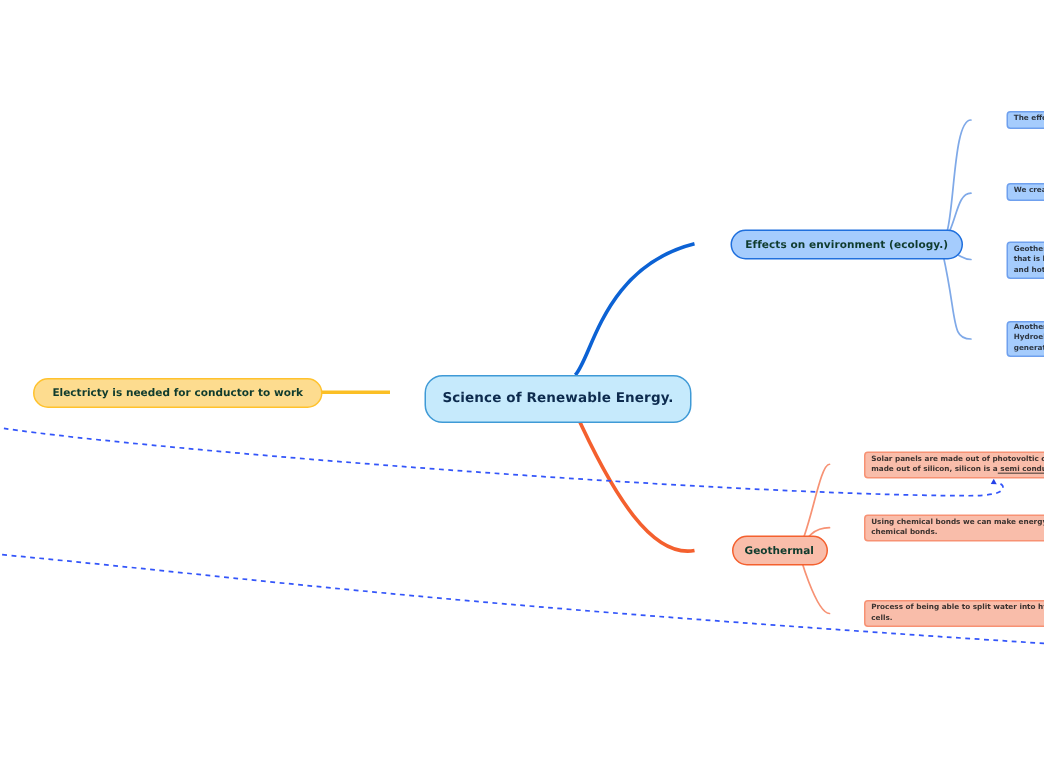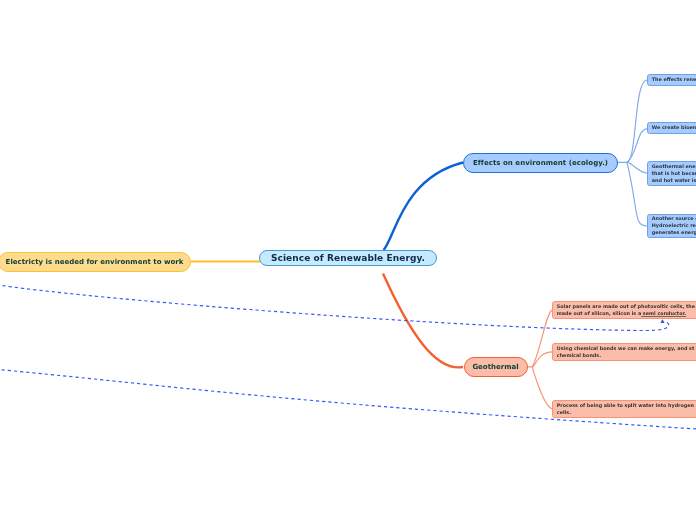--- a/index.html
+++ b/index.html
@@ -2,23 +2,23 @@
 <html><head>
 <meta charset="utf-8">
 <style>
   html,body{margin:0;padding:0;}
   body{width:696px;height:520px;background:#ffffff;overflow:hidden;
        font-family:"DejaVu Sans",sans-serif;position:relative;
        -webkit-font-smoothing:antialiased;}
   #canvas{position:absolute;left:0;top:0;width:696px;height:520px;}
   svg.links{position:absolute;left:0;top:0;width:696px;height:520px;}
   .node{position:absolute;box-sizing:border-box;display:flex;align-items:center;
-        justify-content:center;border-style:solid;white-space:pre;font-weight:bold;}
+        justify-content:center;border-style:solid;white-space:pre;font-weight:bold;margin-left:24px;}
 
-  .n-root{left:259px;top:249.5px;width:178px;height:16px;border-radius:12px;
+  .n-root{left:259px;top:249.5px;width:178px;height:32px;border-radius:12px;
           background:#c6eafc;border-color:#3f9ad6;border-width:1.5px;
           color:#0d2b4e;font-size:9px;letter-spacing:0.08px;}
   .n-elec{left:-2px;top:252px;width:193px;height:20px;border-radius:10px;
           background:#fddc8f;border-color:#ffc22d;border-width:1.5px;
           color:#0f3b2d;font-size:7px;letter-spacing:0.02px;}
   .n-eco{left:463px;top:152.5px;width:155px;height:20px;border-radius:10px;
          background:#a5ccfd;border-color:#1f6fdd;border-width:1.5px;
          color:#0f3b2d;font-size:7px;letter-spacing:0.05px;}
   .n-chem{left:463.5px;top:356.5px;width:64px;height:20px;border-radius:10px;
           background:#f9bdaa;border-color:#f4602e;border-width:1.5px;
@@ -59,21 +59,21 @@
     <path d="M2.6,285.6 C100,300 480,330 645,330.5 C660,330.5 670,329 668.5,324 C667.6,322.5 666,322.2 665,322" fill="none" stroke="#3355fa" stroke-width="1.15" stroke-dasharray="3.2,3.0"></path>
     <path d="M1.4,369.8 C175,386 275,402 700,429.2" fill="none" stroke="#3355fa" stroke-width="1.15" stroke-dasharray="3.2,3.0"></path>
     <path d="M662.5,319.2 L664.5,322.9 L660.5,322.7 Z" fill="#2542e8"></path>
   </svg>
 
   <div class="node n-root">
     <span>Science of Renewable Energy.</span>
   </div>
 
   <div class="node n-elec">
-    <span>Electricty is needed for environment to work</span>
+    <span>Electricty is needed for conductor to work</span>
   </div>
 
   <div class="node n-eco">
     <span>Effects on environment (ecology.)</span>
   </div>
 
   <div class="node n-chem">
     <span>Geothermal</span>
   </div>
 

